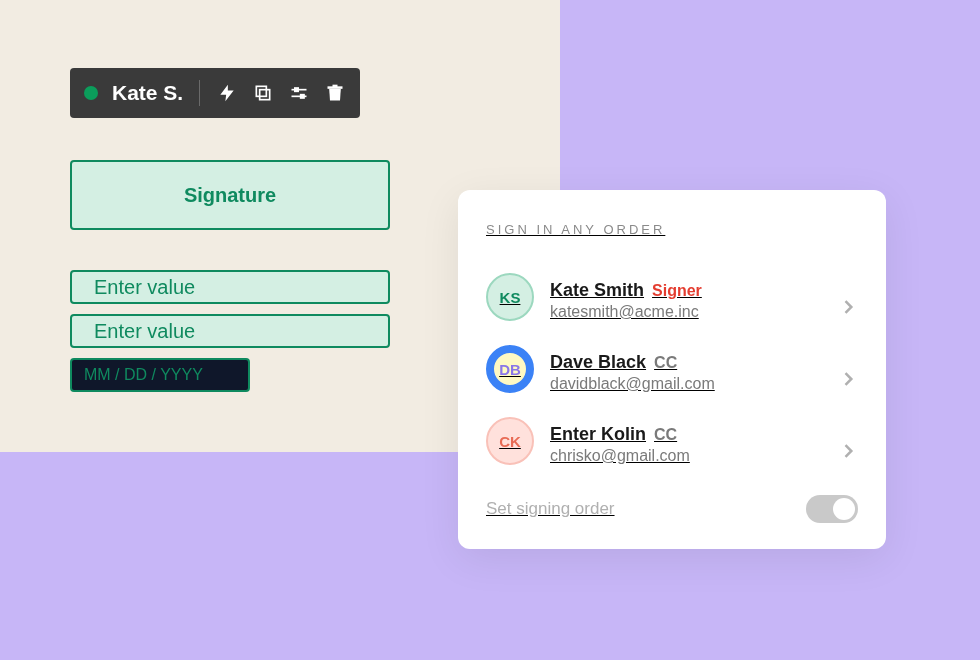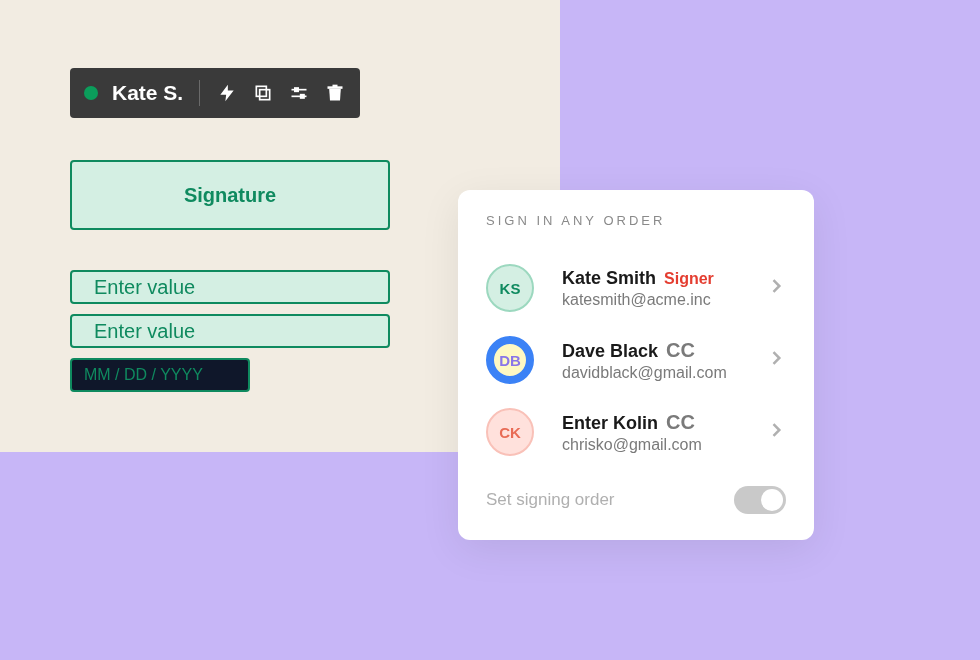--- a/index.html
+++ b/index.html
@@ -104,37 +104,38 @@
       align-items: center;
       padding: 0 12px;
       color: #0f8a5f;
       font-size: 16px;
       cursor: text;
     }
     .recipients-card {
       position: absolute;
       top: 190px;
       left: 458px;
-      width: 356px;
+      width: 428px;
       background: #ffffff;
       border-radius: 12px;
       box-shadow: 0 10px 40px rgba(0,0,0,0.08);
-      padding: 23px 28px 26px 28px;
+      padding: 32px 28px 26px 28px;
+      text-decoration: underline;
     }
     .card-heading {
       font-size: 13px;
       letter-spacing: 3px;
       color: #8a8a8a;
       font-weight: 400;
       margin-bottom: 24px;
     }
     .recipient-row {
       display: flex;
-      align-items: center;
-      gap: 28px;
+      align-items: flex-end;
+      gap: 16px;
       padding: 12px 0;
       cursor: pointer;
     }
     .avatar {
       width: 48px;
       height: 48px;
       border-radius: 50%;
       display: flex;
       align-items: center;
       justify-content: center;
@@ -156,21 +157,21 @@
       font-size: 18px;
       color: #1a1a1a;
     }
     .role-signer {
       font-weight: 700;
       font-size: 16px;
       color: #e43d30;
     }
     .role-cc {
       font-weight: 600;
-      font-size: 20px;
+      font-size: 16px;
       color: #7a7a7a;
     }
     .recipient-email {
       font-size: 16px;
       color: #7a7a7a;
       margin-top: 2px;
     }
     .chevron {
       color: #b0b0b0;
       flex-shrink: 0;

